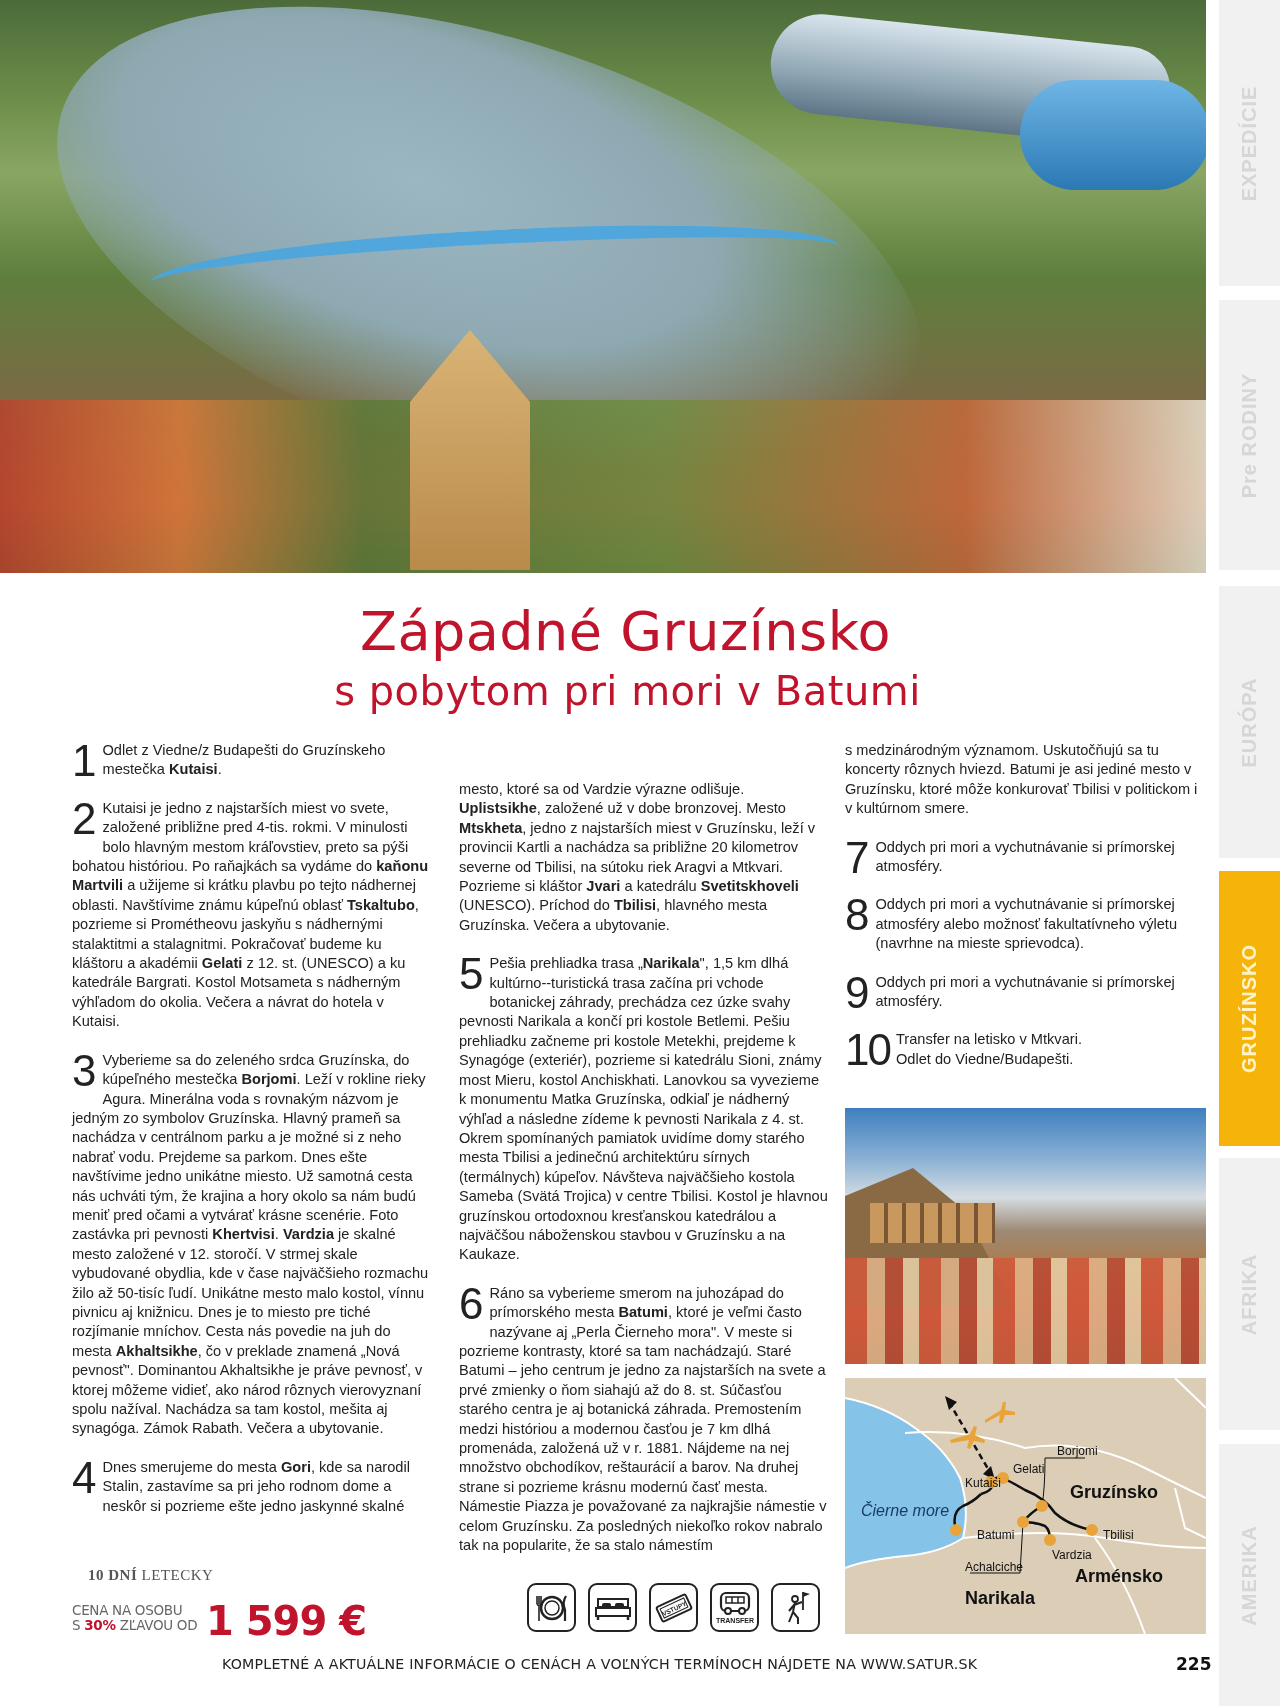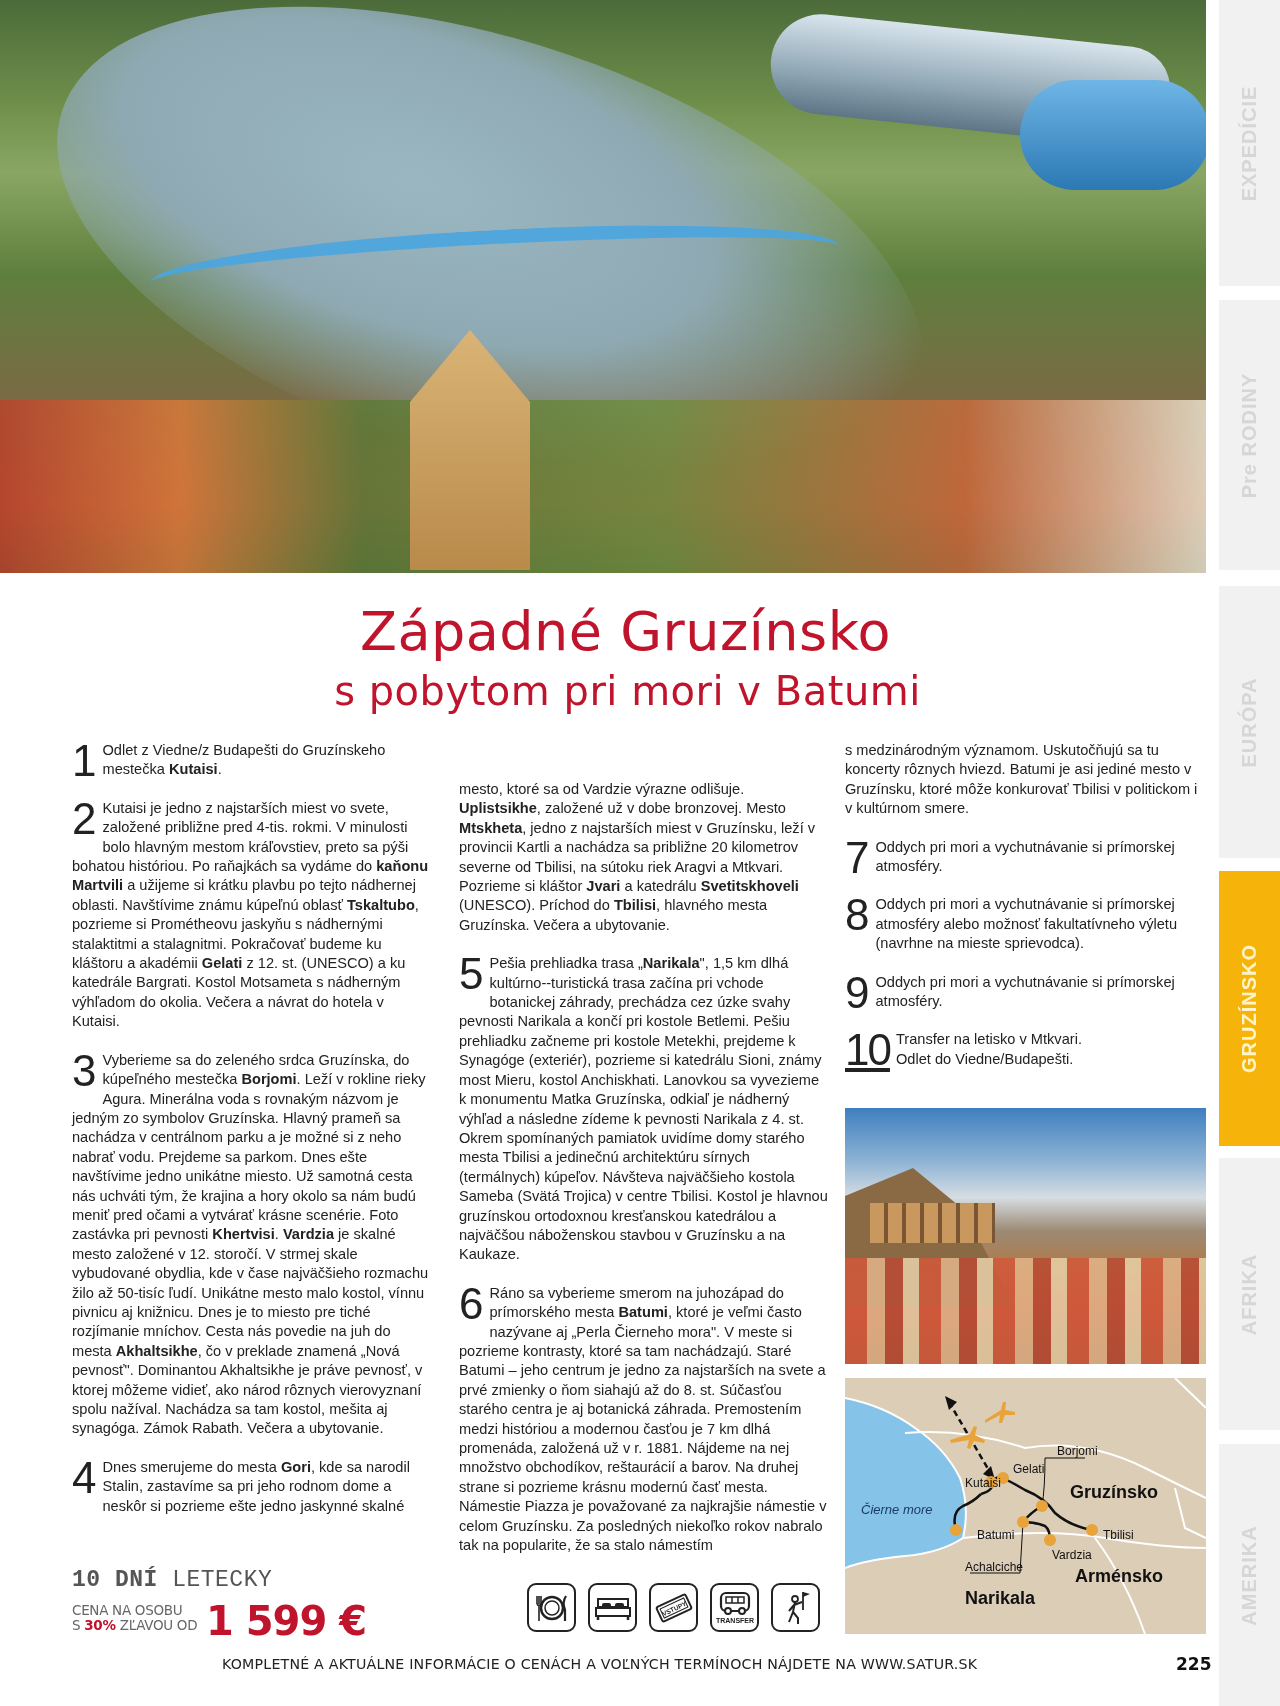--- a/index.html
+++ b/index.html
@@ -68,21 +68,21 @@
       font-family: "Liberation Sans", sans-serif;
     }
     .col1 { left: 72px; width: 360px; }
     .col2 { left: 459px; width: 370px; margin-top: 39px; }
     .col3 { left: 845px; width: 360px; }
     .day { margin-bottom: 19px; }
     .day .num {
       float: left; font-size: 44px; line-height: 38px; font-weight: normal;
       margin-right: 6px; margin-top: 1px; color: #222; font-family: "Liberation Sans", sans-serif;
     }
-    .day .num.wide { letter-spacing: -2px; text-decoration: underline; }
+    .day .num.wide { letter-spacing: -2px; }
     .day b { font-weight: bold; }
     .cont { margin-bottom: 19px; }
 
     
     .photo2 {
       position: absolute; left: 845px; top: 1108px; width: 361px; height: 256px; overflow: hidden;
       background: linear-gradient(180deg, #3f7fbf 0%, #8ab1d4 20%, #d6dde2 35%, #9c8a74 48%, #b07a4a 62%, #c0573a 78%, #7a5a3c 100%);
     }
     .photo2 .hill {
       position: absolute; left: 0; top: 60px; width: 170px; height: 140px;
@@ -102,26 +102,26 @@
     .map {
       position: absolute; left: 845px; top: 1378px; width: 361px; height: 256px;
       background: #dccdb6; overflow: hidden;
     }
     .map svg { position: absolute; left: 0; top: 0; }
     .map-label {
       position: absolute; font-family: "Liberation Sans Narrow", "Liberation Sans", sans-serif;
       color: #111; font-size: 12px; white-space: nowrap;
     }
     .map-label.country { font-weight: bold; font-size: 18px; }
-    .map-label.sea { font-style: italic; color: #1a3a6a; font-size: 13px; }
+    .map-label.sea { font-style: italic; color: #1a3a6a; font-size: 16px; }
 
     
     .duration {
-      position: absolute; left: 72px; top: 1567px; font-size: 23px; color: #555;
-      font-family: Liberation Mono, monospace; letter-spacing: 0.5px;
+      position: absolute; left: 88px; top: 1567px; font-size: 15px; color: #555;
+      font-family: Liberation Serif, serif; letter-spacing: 0.5px;
     }
     .duration b { font-weight: bold; color: #555; }
     .price-label {
       position: absolute; left: 72px; top: 1603px; font-size: 13.5px; line-height: 15px;
       color: #666; font-family: "DejaVu Sans", sans-serif; letter-spacing: -0.3px;
     }
     .price-label .disc { color: #c0142c; font-weight: bold; }
     .price-value {
       position: absolute; left: 206px; top: 1598px; font-size: 40px; font-weight: bold;
       color: #c0142c; font-family: "DejaVu Sans", sans-serif; letter-spacing: -1px;

